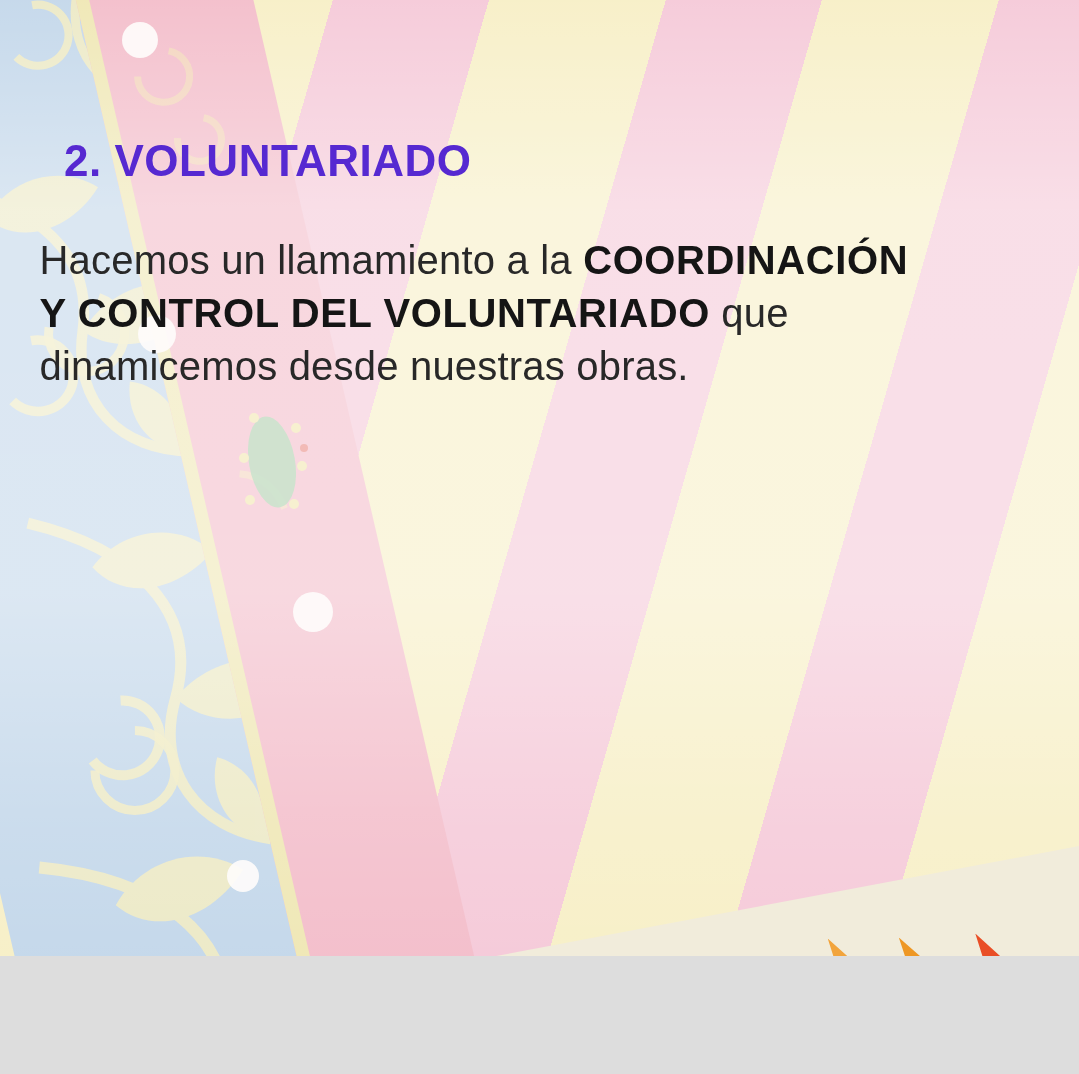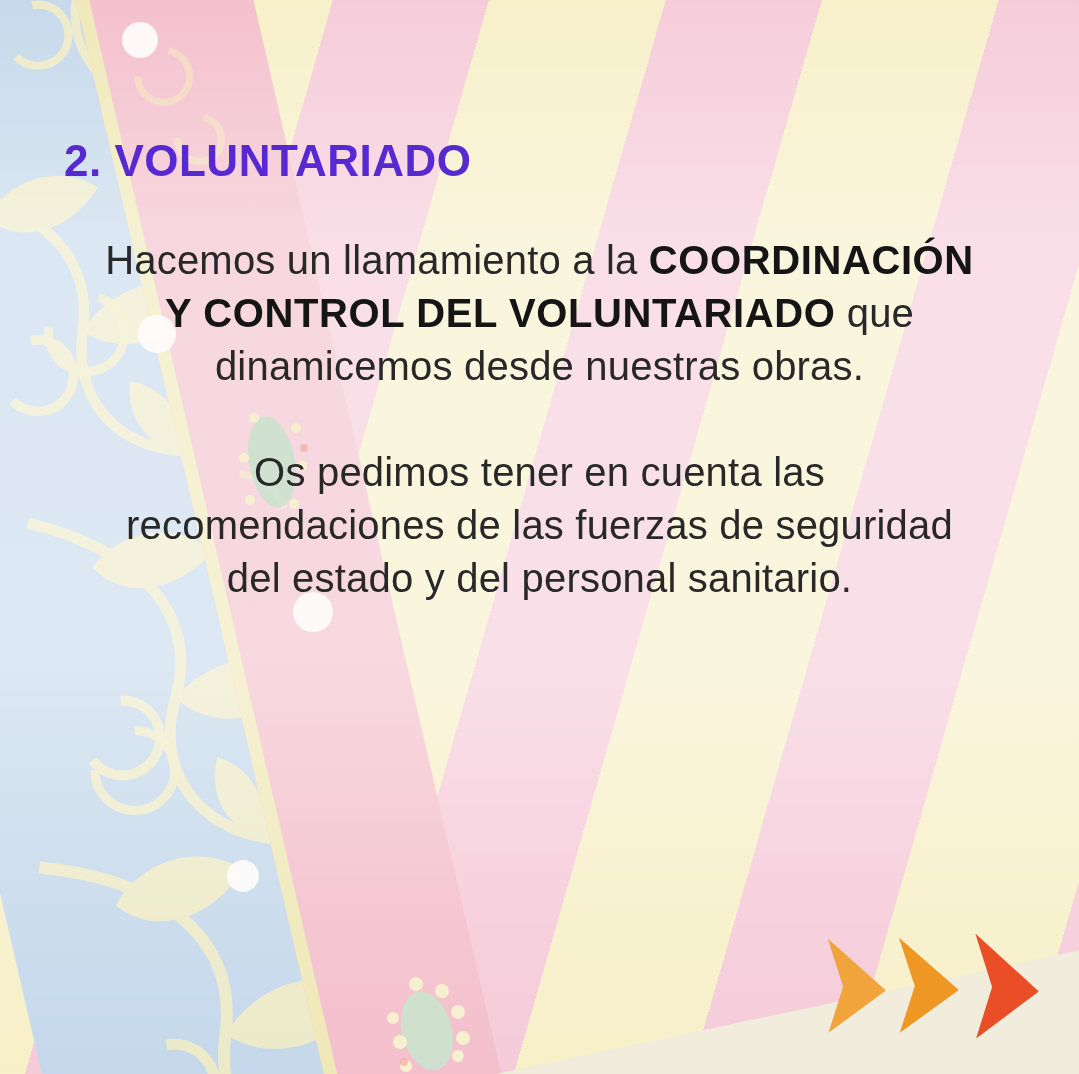--- a/index.html
+++ b/index.html
@@ -1,18 +1,18 @@
 <!DOCTYPE html>
 <html><head>
 <meta charset="utf-8">
 <style>
   html,body{margin:0;padding:0;background:#ddd;}
   .canvas{
     position:relative;
-    width:1079px;height:1074px;
+    width:1079px;height:956px;
     overflow:hidden;
     background:#f1ecdb;
     font-family:"Liberation Sans","DejaVu Sans",sans-serif;
   }
   
   .stripes{
     position:absolute;inset:0;
     background:repeating-linear-gradient(106deg,
       #f5c9d8 0 150px,
       #f7efc6 150px 320px);
@@ -47,21 +47,21 @@
   .gem{position:absolute;}
   
   .heading{
     position:absolute;left:64px;top:136px;
     font-size:44px;font-weight:800;letter-spacing:.5px;
     color:#5629d1;
   }
   
   .text-col{
     position:absolute;left:50%;top:234px;transform:translateX(-50%);
-    width:1000px;text-align:center;
+    width:1000px;text-align:left;
   }
   .text-col p{
     margin:0 0 53px 0;
     font-size:40px;line-height:53px;letter-spacing:.2px;
     color:#282828;white-space:pre-line;
   }
   .text-col strong{font-weight:800;color:#151515;letter-spacing:.6px;}
   
   .chev{
     position:absolute;
@@ -143,22 +143,19 @@
     </g>
     <circle cx="20" cy="86" r="4" fill="#f0b3ab" opacity="0.8"></circle>
   </svg>
 
   <div class="heading">2. VOLUNTARIADO</div>
 
   <div class="text-col">
       <p><span>Hacemos un llamamiento a la </span><strong>COORDINACIÓN
 Y CONTROL DEL VOLUNTARIADO</strong><span> que
 dinamicemos desde nuestras obras.</span></p>
-      <p><span>Os pedimos tener en cuenta las
-recomendaciones de las fuerzas de seguridad
-del estado y del personal sanitario.</span></p>
     </div>
 
   <div class="chev chev1" style="background: rgb(242, 164, 60);"></div>
   <div class="chev chev2" style="background: rgb(238, 151, 36);"></div>
   <div class="chev chev3" style="background: rgb(233, 78, 38);"></div>
 
 </div>
 
 </body></html>

